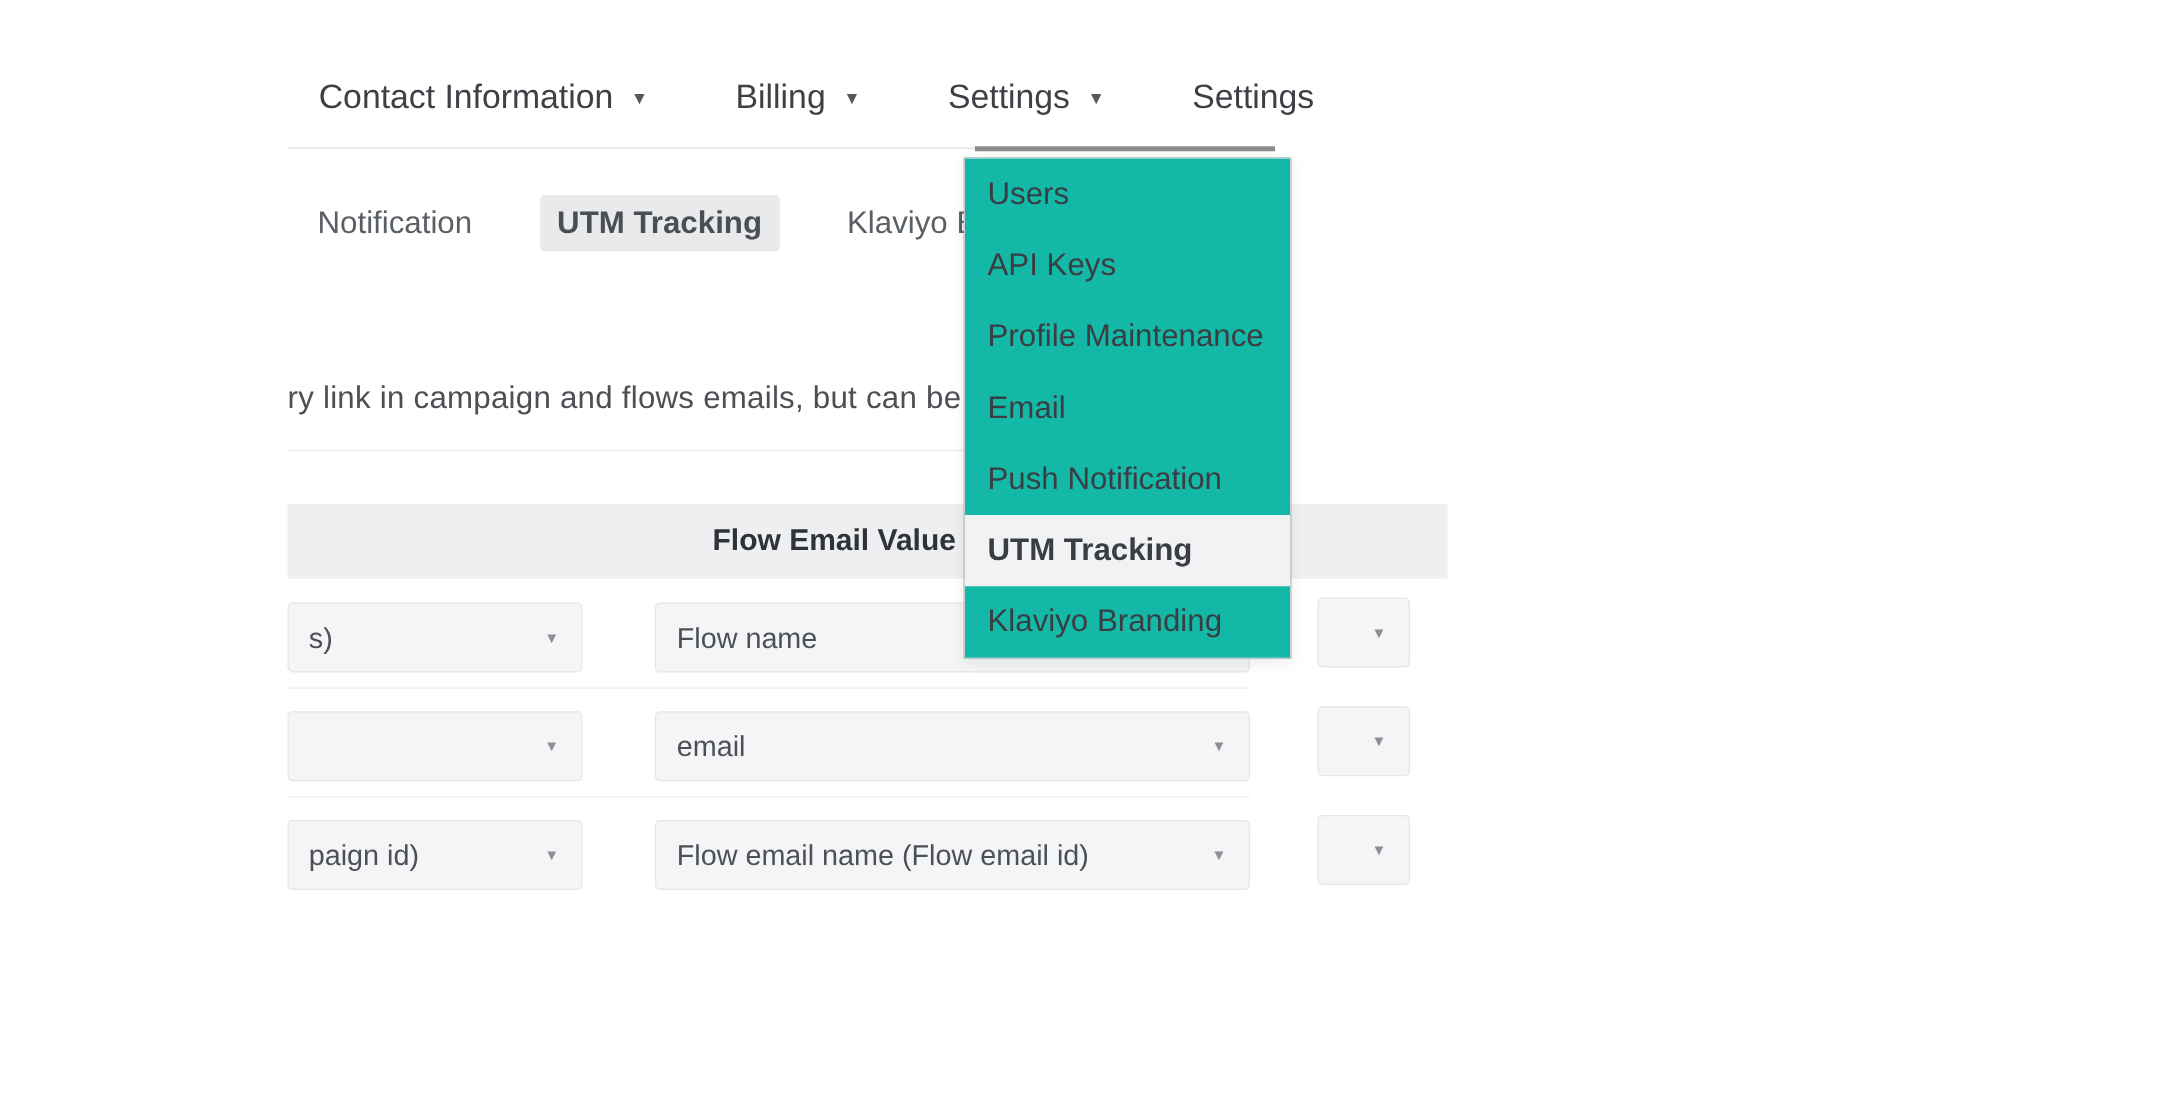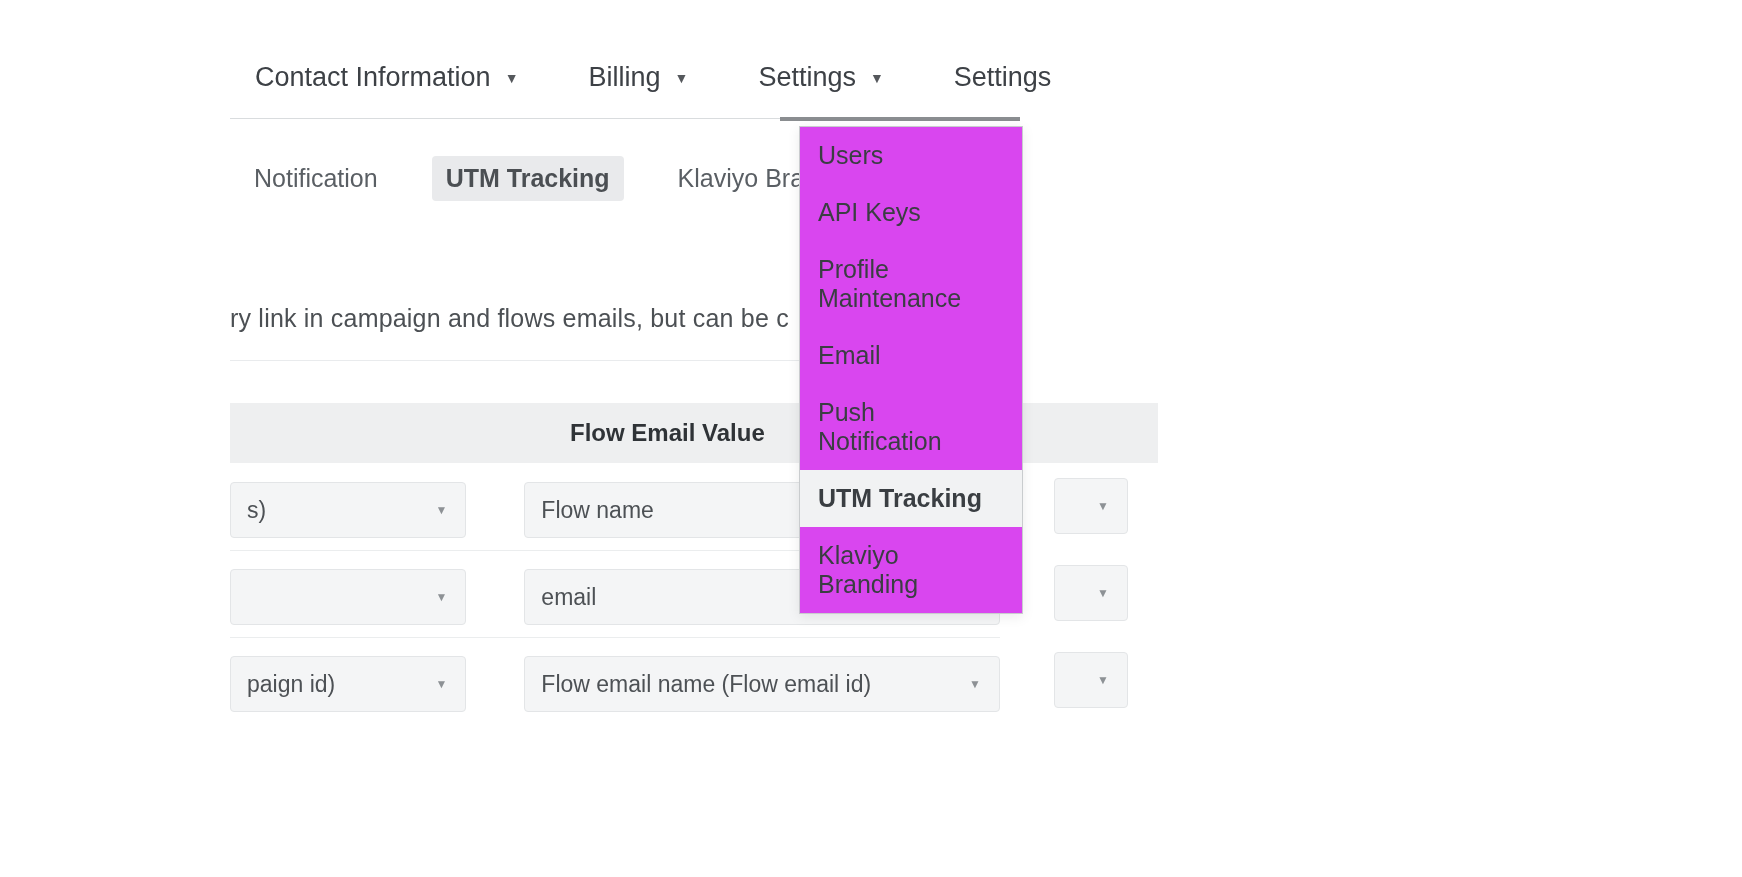--- a/index.html
+++ b/index.html
@@ -176,23 +176,23 @@
     width: 74px;
   }
   .select-far .s-caret { font-size: 12px; color: #8d9195; }
   .far1 { top: 478px; left: 1054px; }
   .far2 { top: 565px; left: 1054px; }
   .far3 { top: 652px; left: 1054px; }
   
   .dropdown {
     position: absolute;
     top: 126px;
-    left: 799px;
-    width: 224px;
-    background: #d946ef;
+    left: 771px;
+    width: 262px;
+    background: #14b8a6;
     border: 1px solid #c9ccce;
     box-shadow: 0 3px 12px rgba(0,0,0,0.08);
     z-index: 30;
   }
   .dropdown .ditem {
     padding: 14px 18px 14px 18px;
     font-size: 25px;
     color: #3a3e42;
     cursor: pointer;
   }

